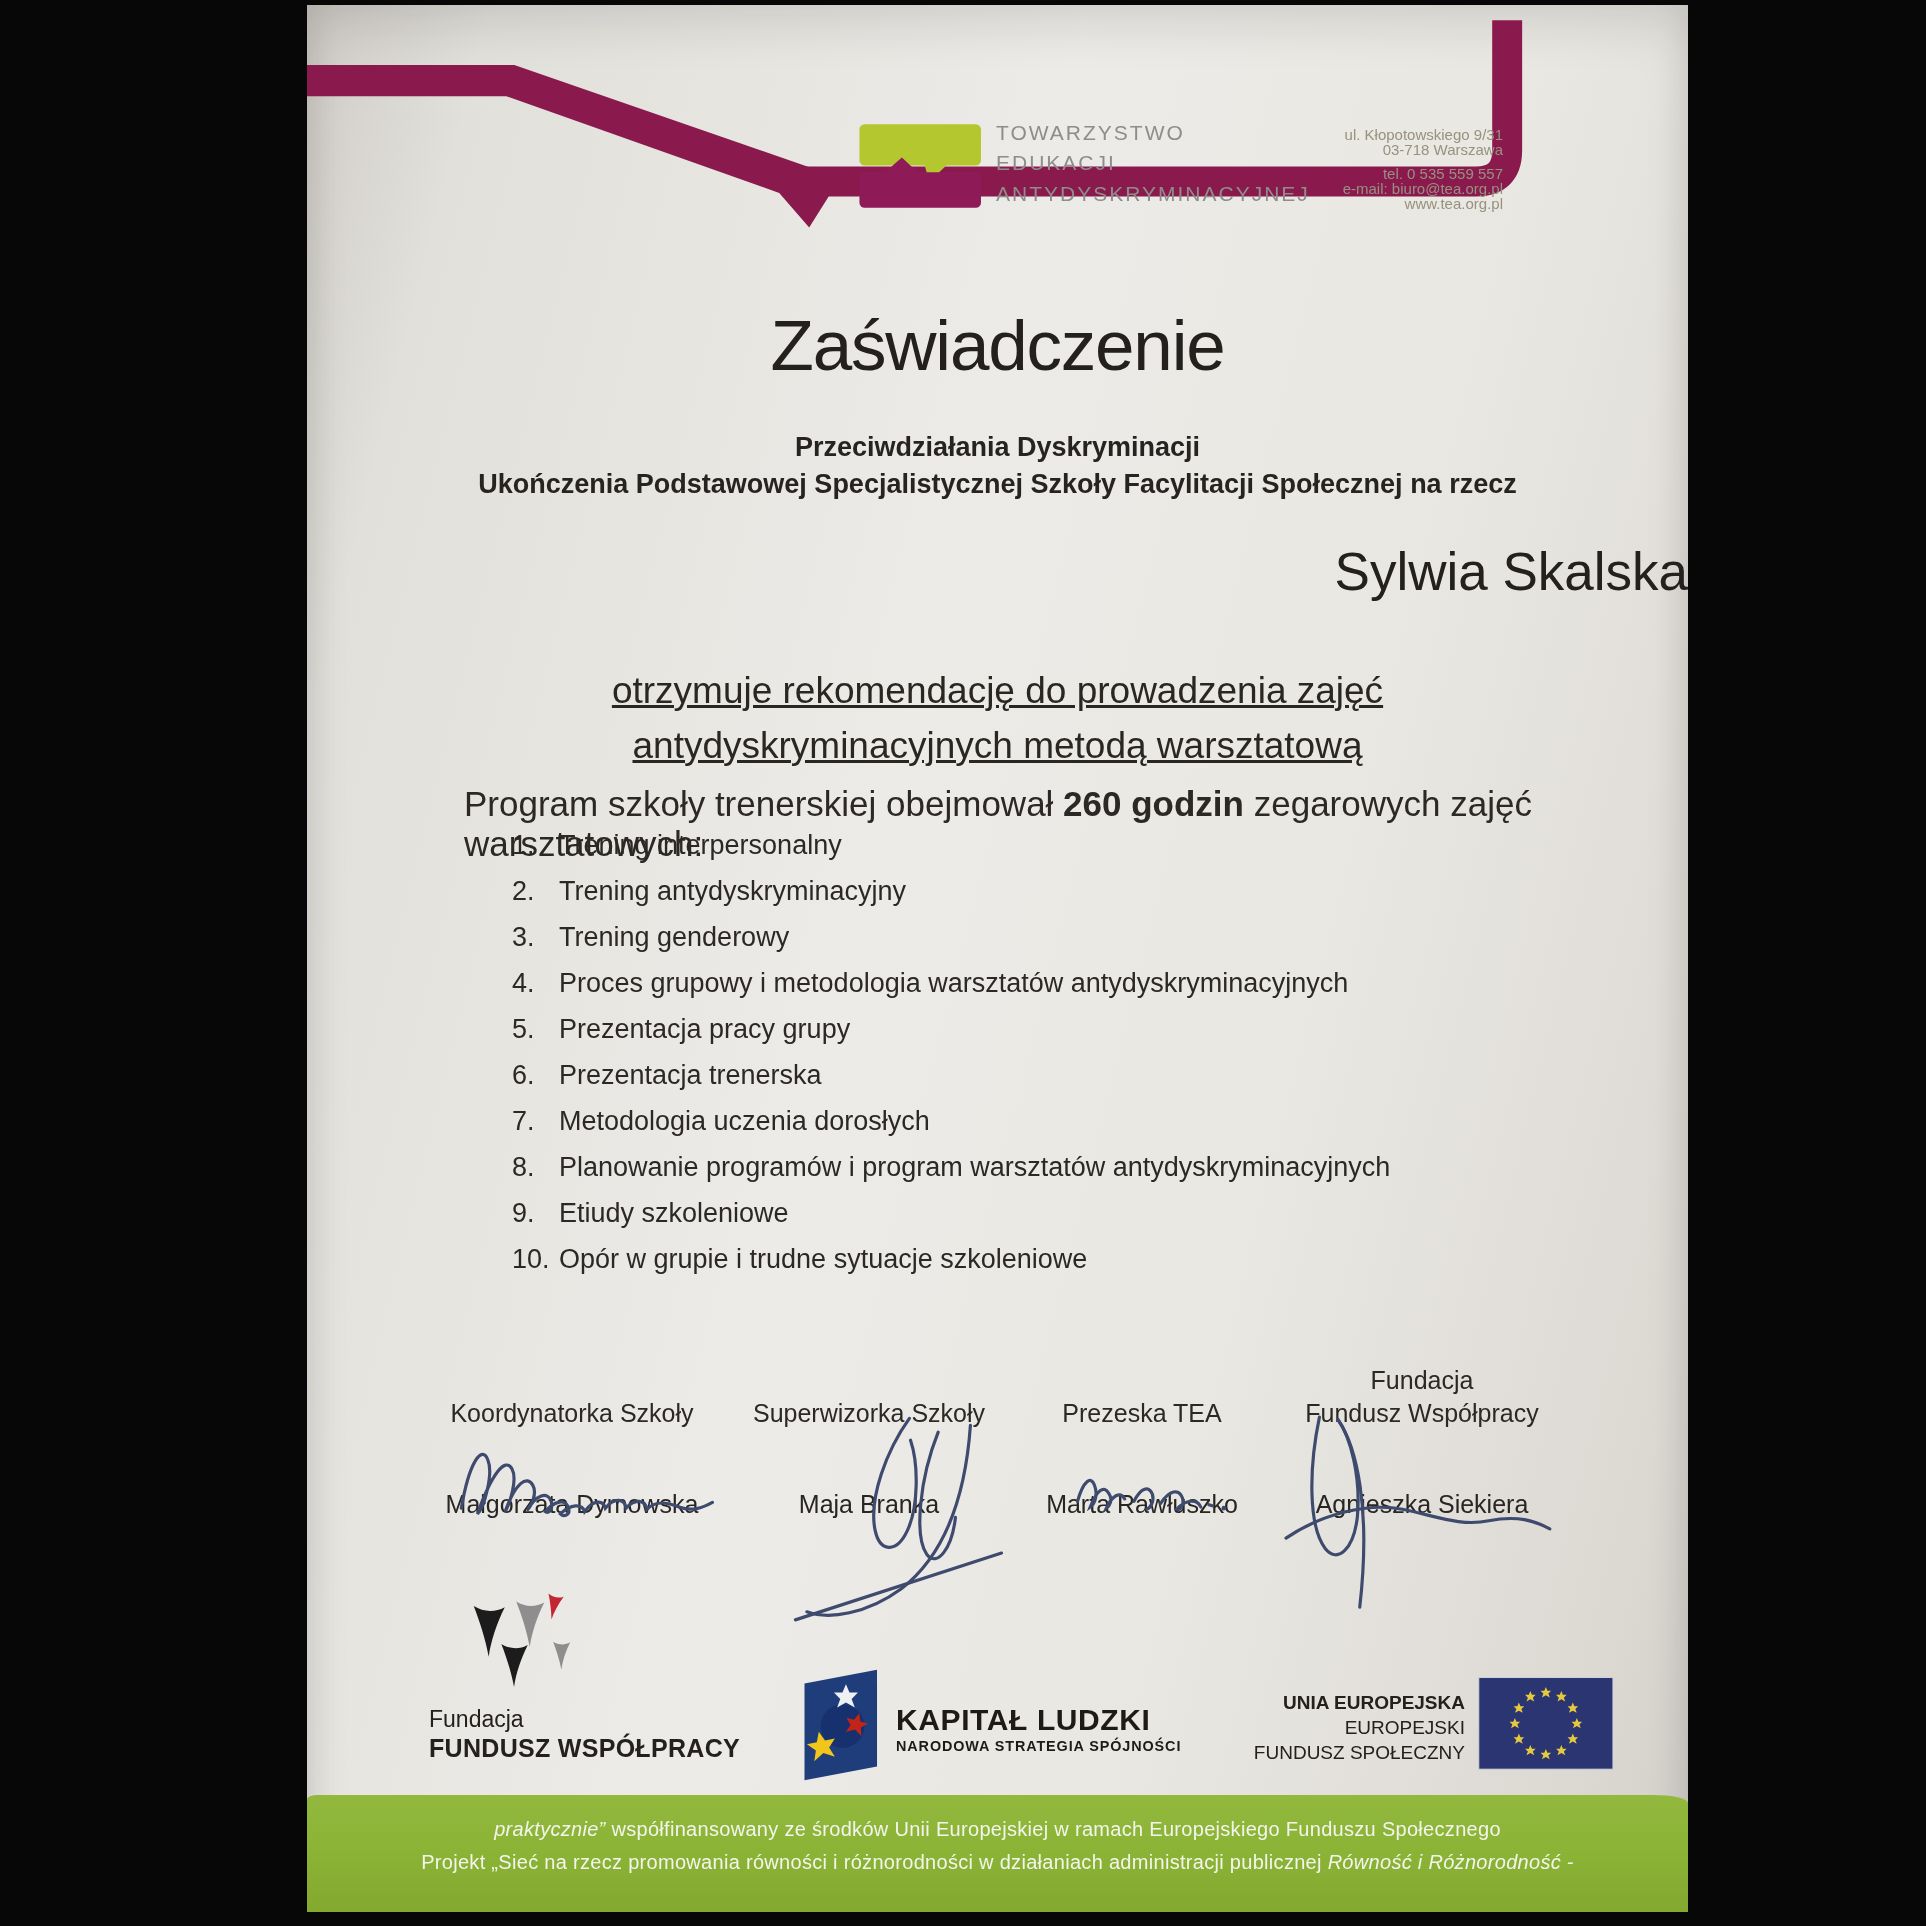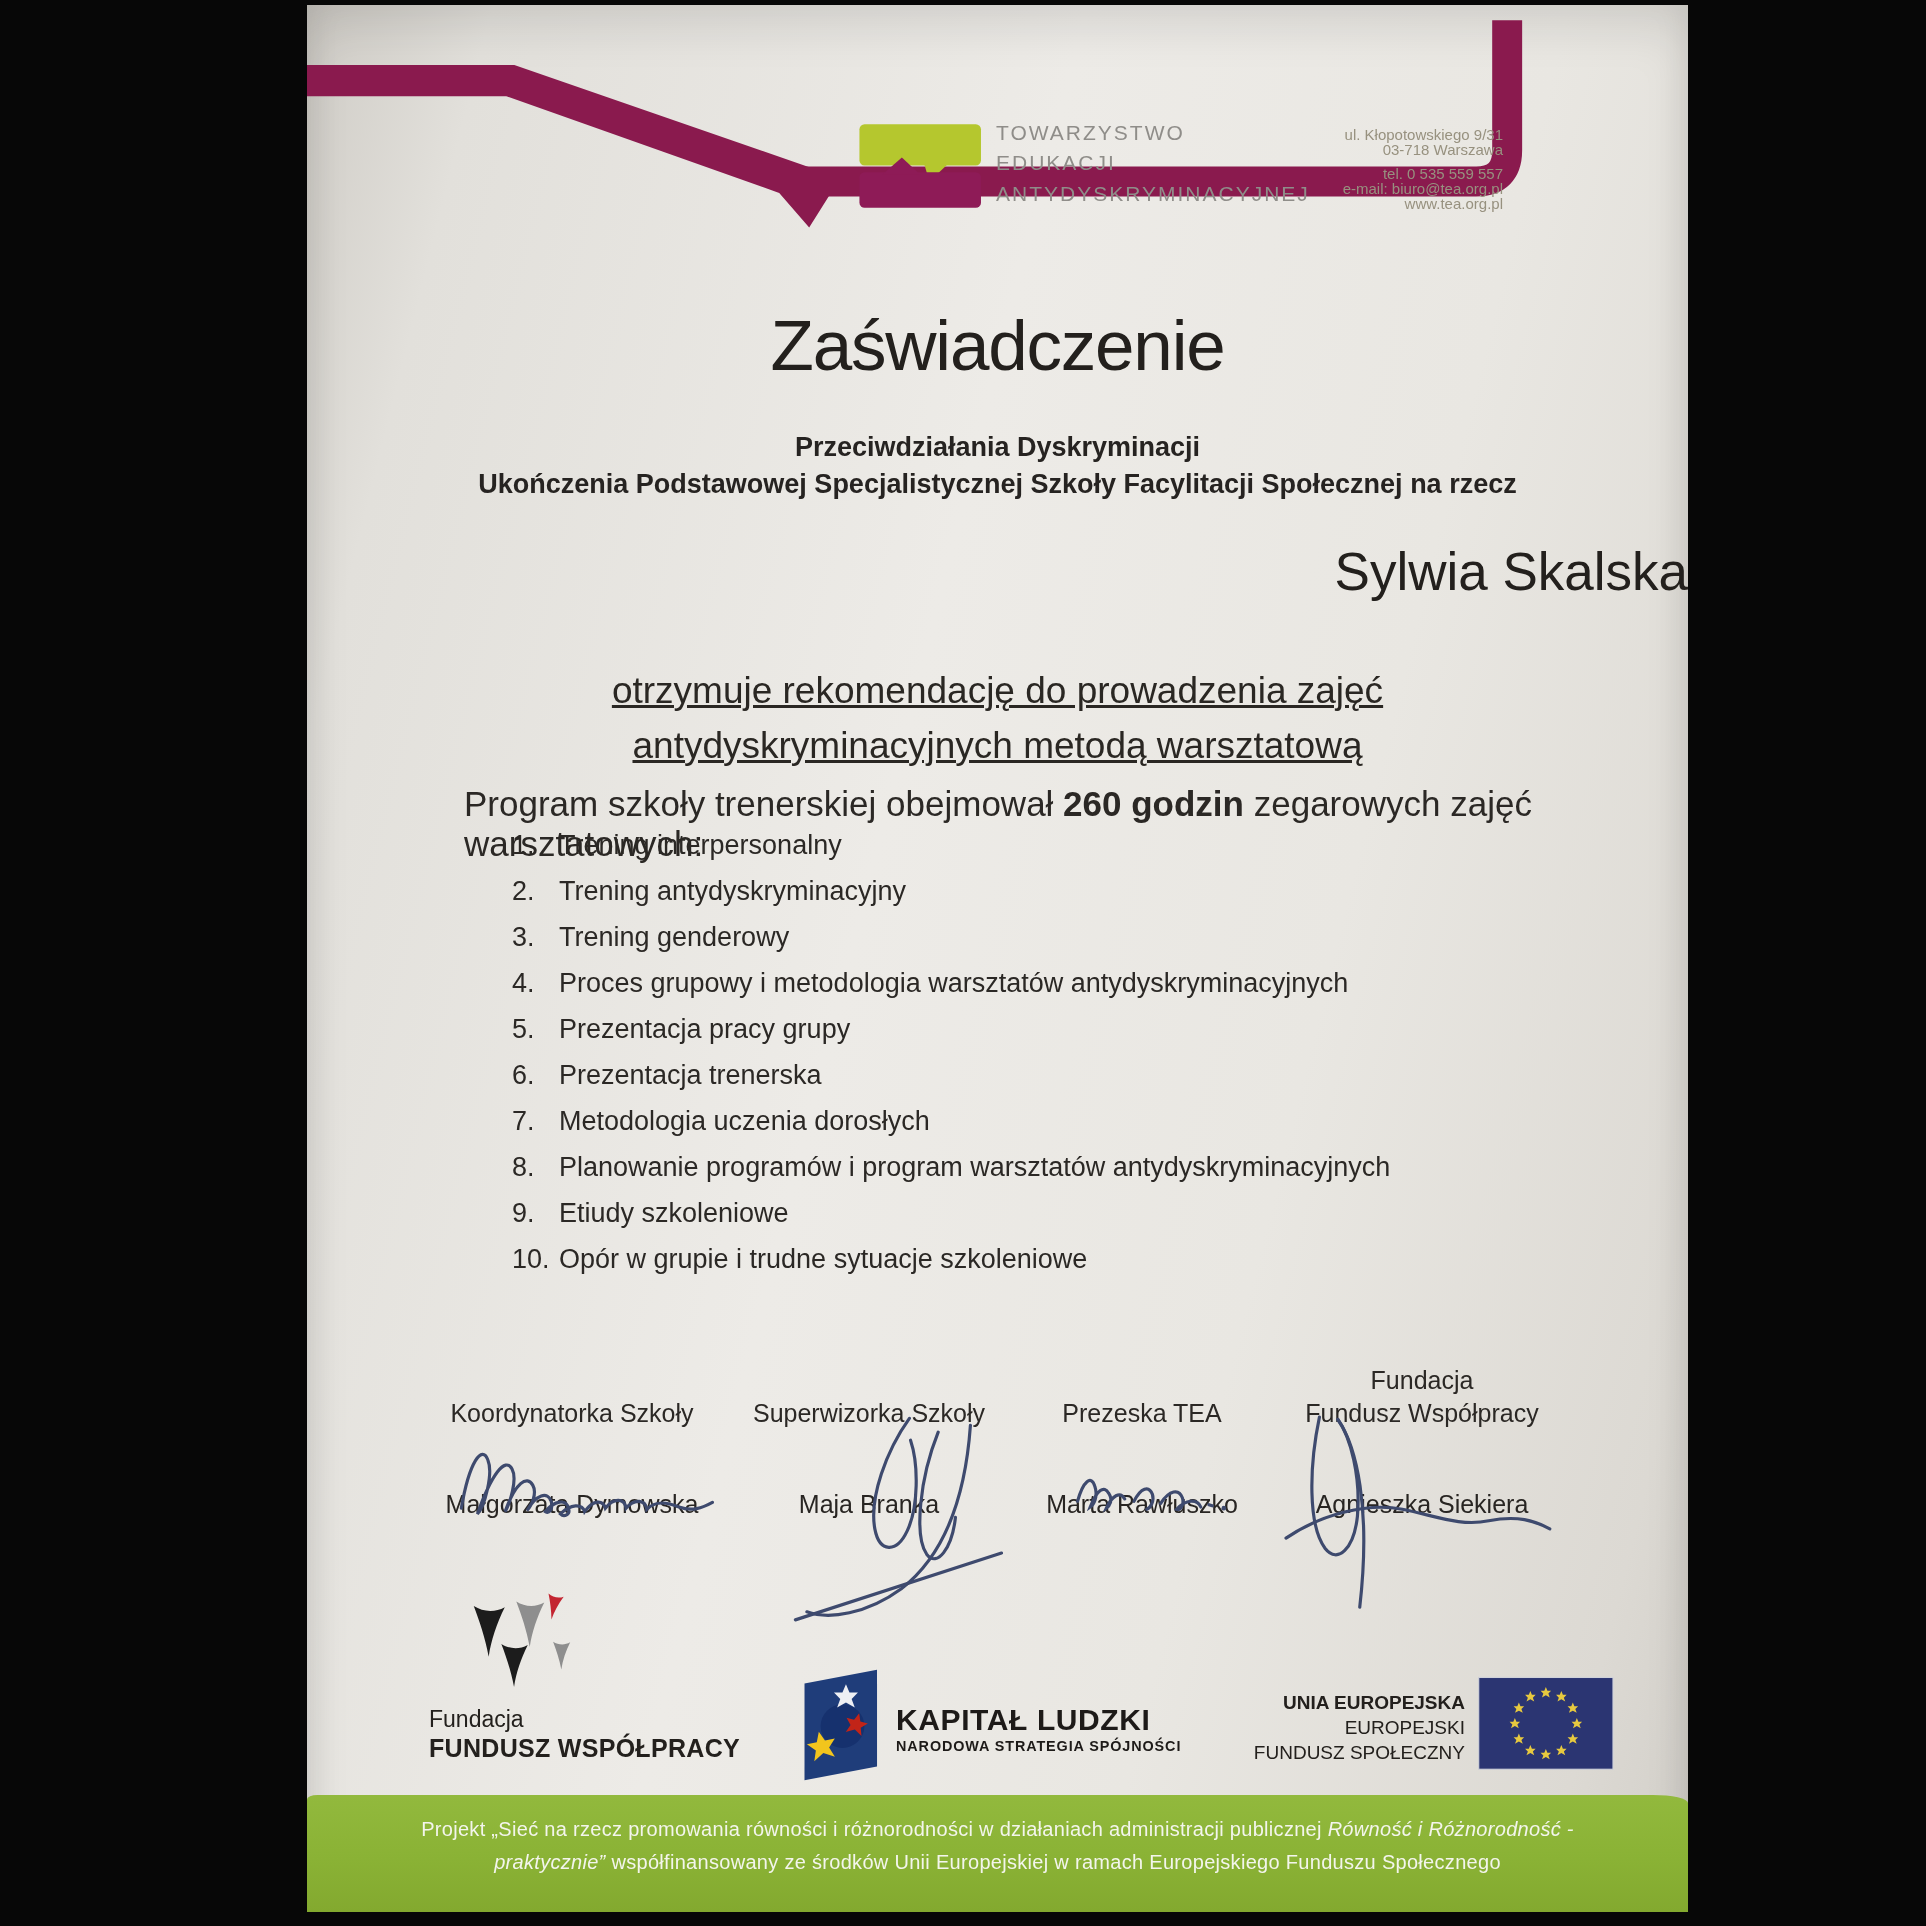--- a/index.html
+++ b/index.html
@@ -251,19 +251,19 @@
       <use href="#star-eu" transform="translate(94,133) scale(1.15)"></use>
       <use href="#star-eu" transform="translate(74,113) scale(1.15)"></use>
       <use href="#star-eu" transform="translate(67,86) scale(1.15)"></use>
       <use href="#star-eu" transform="translate(74,59) scale(1.15)"></use>
       <use href="#star-eu" transform="translate(94,39) scale(1.15)"></use>
     </g>
   </svg>
 
   <div class="footer-bar">
     <div class="footer-text">
+      <div><span class="it">praktycznie”</span><span> współfinansowany ze środków Unii Europejskiej w ramach Europejskiego Funduszu Społecznego</span></div>
       <div><span>Projekt „Sieć na rzecz promowania równości i różnorodności w działaniach administracji publicznej </span><span class="it">Równość i Różnorodność -</span></div>
-      <div><span class="it">praktycznie”</span><span> współfinansowany ze środków Unii Europejskiej w ramach Europejskiego Funduszu Społecznego</span></div>
     </div>
   </div>
 
 </div>
 
 
 </body></html>

